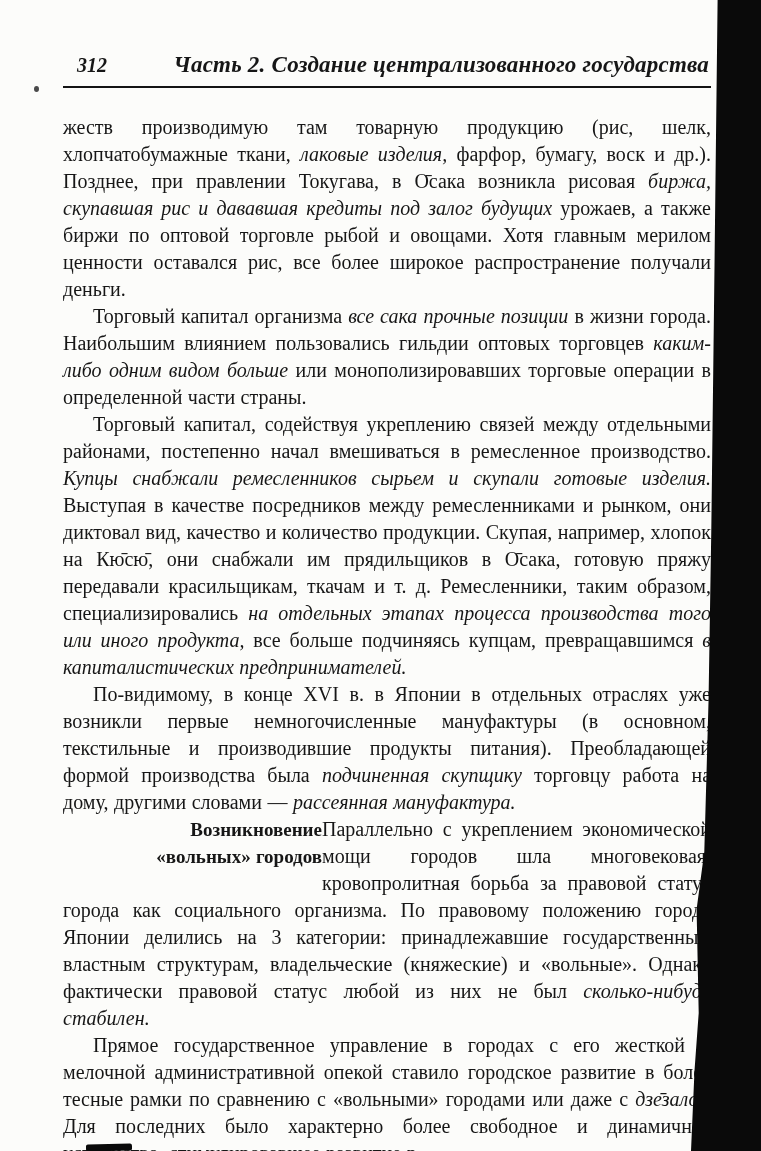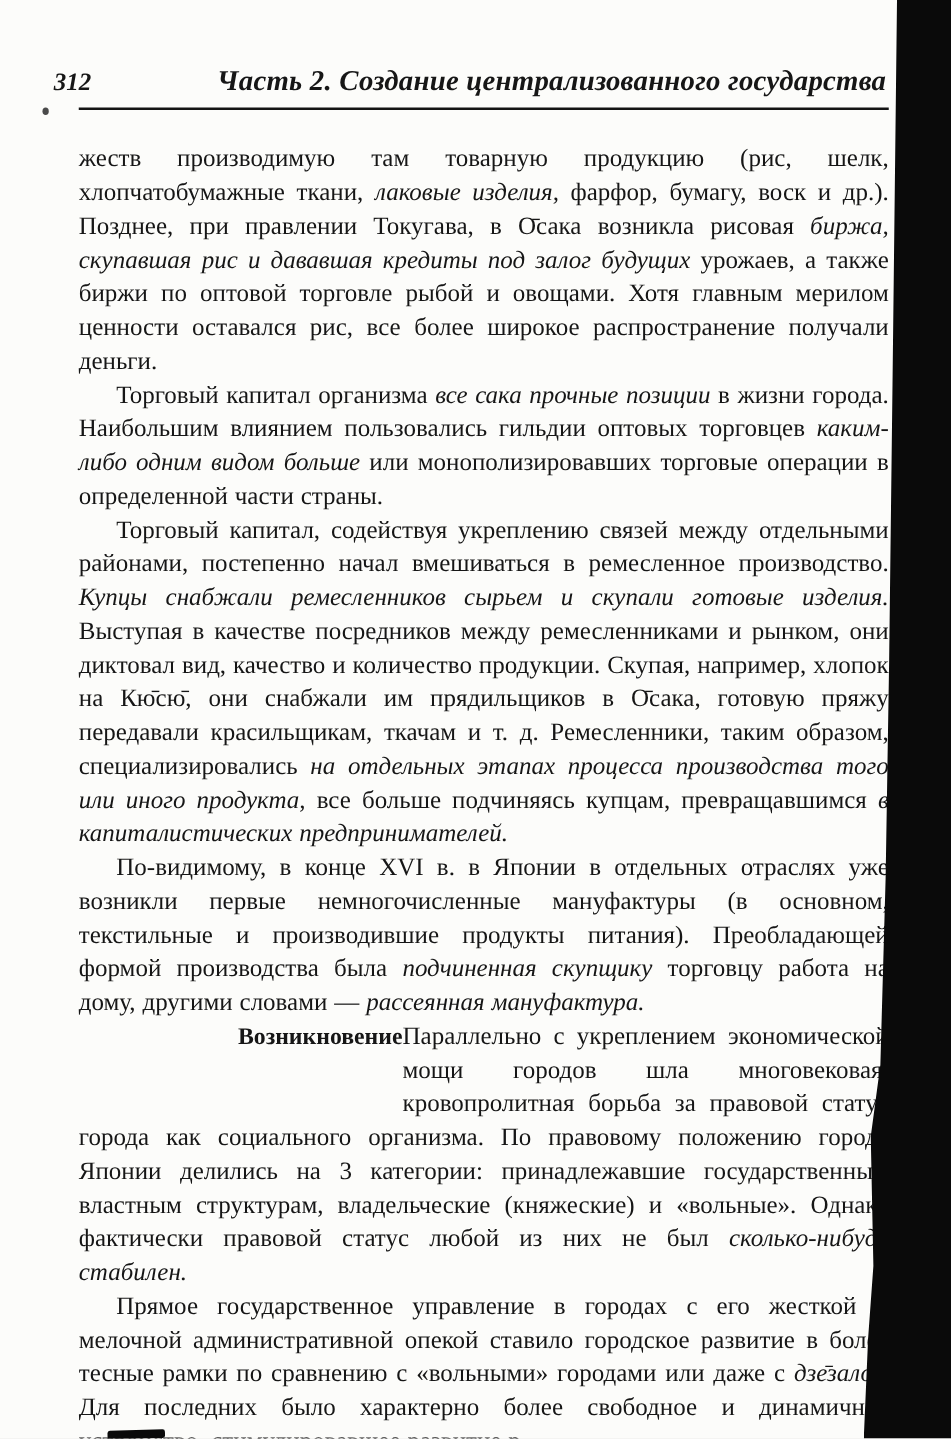--- a/index.html
+++ b/index.html
@@ -8,21 +8,21 @@
     width:761px; height:1151px;
     margin:0 auto;
     background:#fcfcfa;
     overflow:hidden;
     color:#161616;
     font-family:"Liberation Serif","DejaVu Serif",serif;
   }
   .header {
     display:flex;
     align-items:baseline;
-    padding:52px 52px 8px 43px;
+    padding:52px 52px 8px 77px;
   }
   .pagenum {
     font-size:20px;
     font-weight:700;
     font-style:italic;
   }
   .header-title {
     font-size:23px;
     font-weight:700;
     font-style:italic;
@@ -92,20 +92,21 @@
 
   <div class="rule"></div>
 
   <div class="body-text">
       <p><span>жеств производимую там товарную продукцию (рис, шелк, хлопчатобумажные ткани, </span><span class="it">лаковые изделия,</span><span> фарфор, бумагу, воск и др.). Позднее, при правлении Токугава, в О̄сака возникла рисовая </span><span class="it">биржа, скупавшая рис и дававшая кредиты под залог будущих</span><span> урожаев, а также биржи по оптовой торговле рыбой и овощами. Хотя главным мерилом ценности оставался рис, все более широкое распространение получали деньги.</span></p>
       <p class="indent"><span>Торговый капитал организма </span><span class="it">все сака прочные позиции</span><span> в жизни города. Наибольшим влиянием пользовались гильдии оптовых торговцев </span><span class="it">каким-либо одним видом больше</span><span> или монополизировавших торговые операции в определенной части страны.</span></p>
       <p class="indent"><span>Торговый капитал, содействуя укреплению связей между отдельными районами, постепенно начал вмешиваться в ремесленное производство. </span><span class="it">Купцы снабжали ремесленников сырьем и скупали готовые изделия.</span><span> Выступая в качестве посредников между ремесленниками и рынком, они диктовал вид, качество и количество продукции. Скупая, например, хлопок на Кю̄сю̄, они снабжали им прядильщиков в О̄сака, готовую пряжу передавали красильщикам, ткачам и т. д. Ремесленники, таким образом, специализировались </span><span class="it">на отдельных этапах процесса производства того или иного продукта,</span><span> все больше подчиняясь купцам, превращавшимся </span><span class="it">в капиталистических предпринимателей.</span></p>
       <p class="indent"><span>По-видимому, в конце XVI в. в Японии в отдельных отраслях уже возникли первые немногочисленные мануфактуры (в основном, текстильные и производившие продукты питания). Преобладающей формой производства была </span><span class="it">подчиненная скупщику</span><span> торговцу работа на дому, другими словами — </span><span class="it">рассеянная мануфактура.</span></p>
       <p><span class="float-heading">
           <span class="head-line">Возникновение</span>
+          <span class="head-line">«вольных» городов</span>
         </span><span>Параллельно с укреплением экономической мощи городов шла многовековая, кровопролитная борьба за правовой статус города как социального организма. По правовому положению города Японии делились на 3 категории: принадлежавшие государственным властным структурам, владельческие (княжеские) и «вольные». Однако фактически правовой статус любой из них не был </span><span class="it">сколько-нибудь стабилен.</span></p>
       <p class="indent"><span>Прямое государственное управление в городах с его жесткой и мелочной административной опекой ставило городское развитие в более тесные рамки по сравнению с «вольными» городами или даже с </span><span class="it">дзе̄залог.</span><span> Для последних было характерно более свободное и динамичное устройство, стимулировавшее развитие р</span></p>
     </div>
 
   <div class="black-band"></div>
   <div class="bottom-mark"></div>
   <div class="dot-mark"></div>
 
 </div>
 

